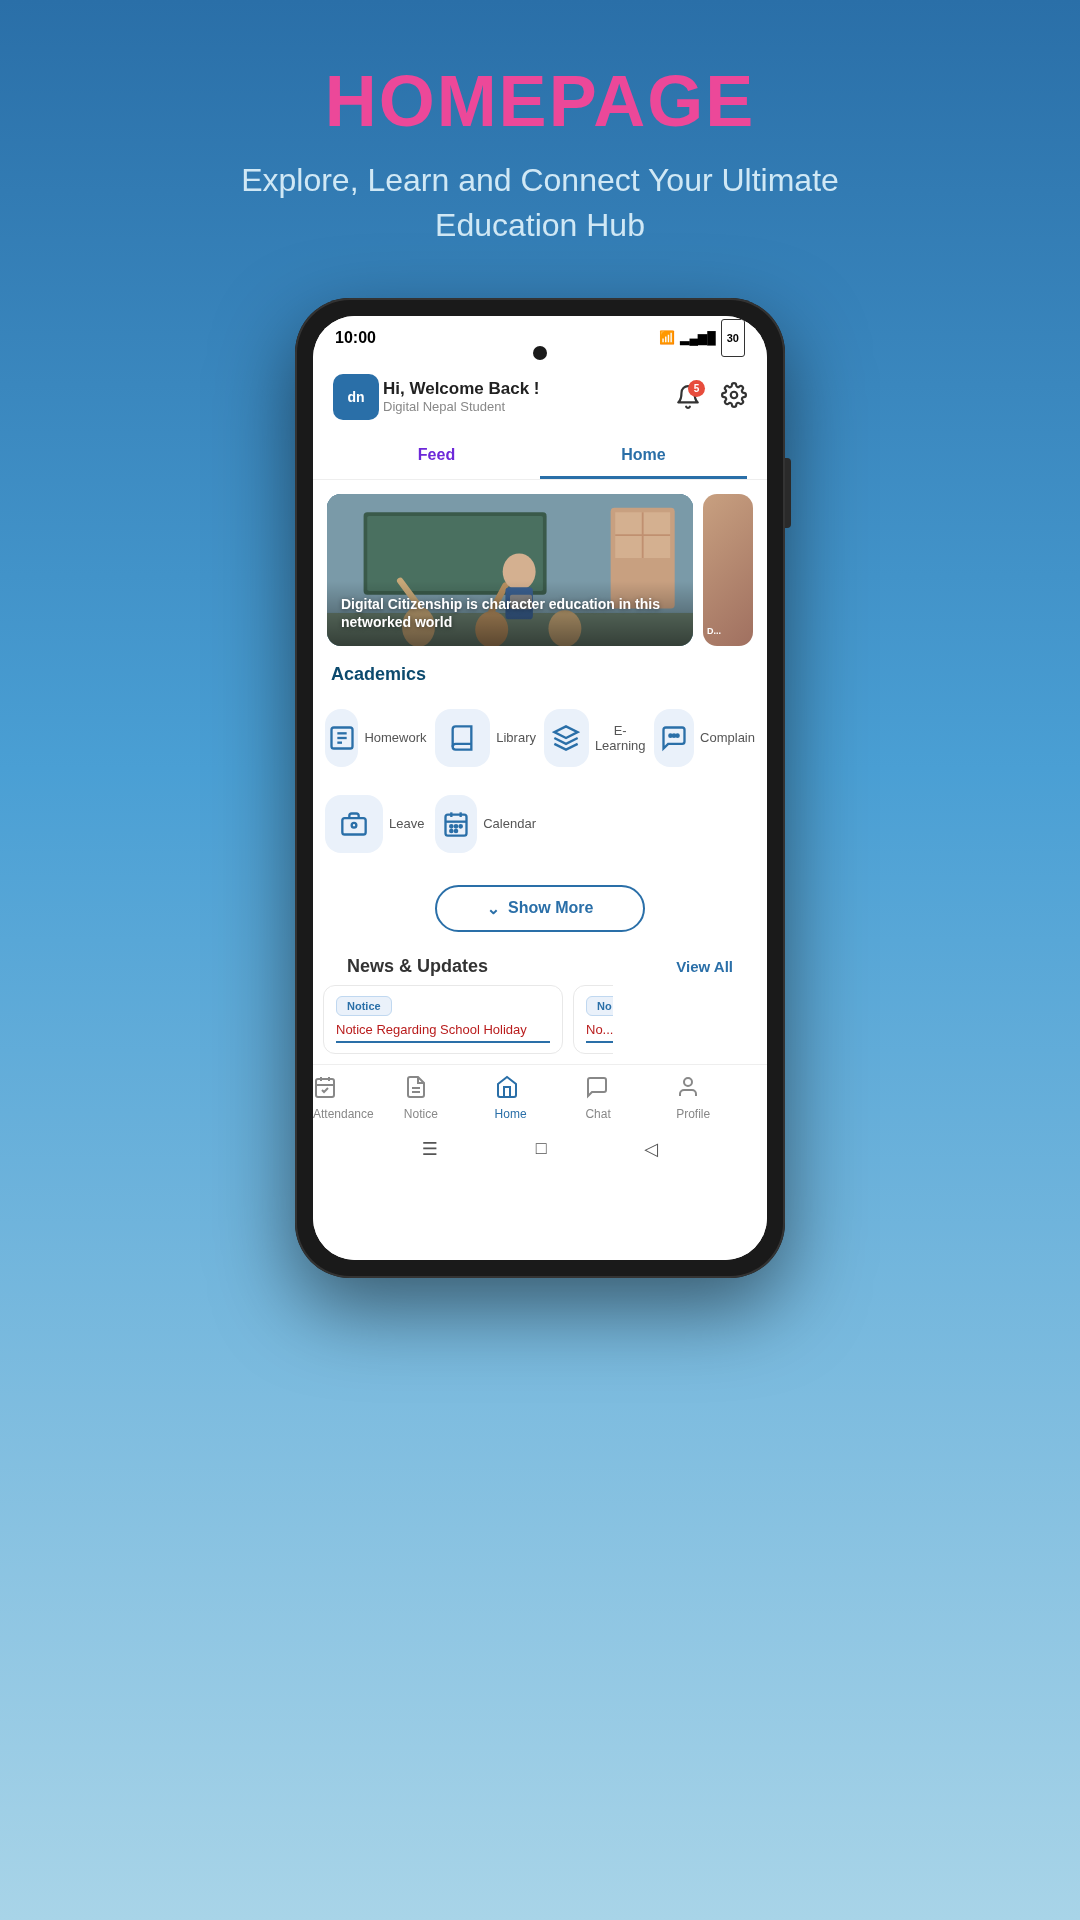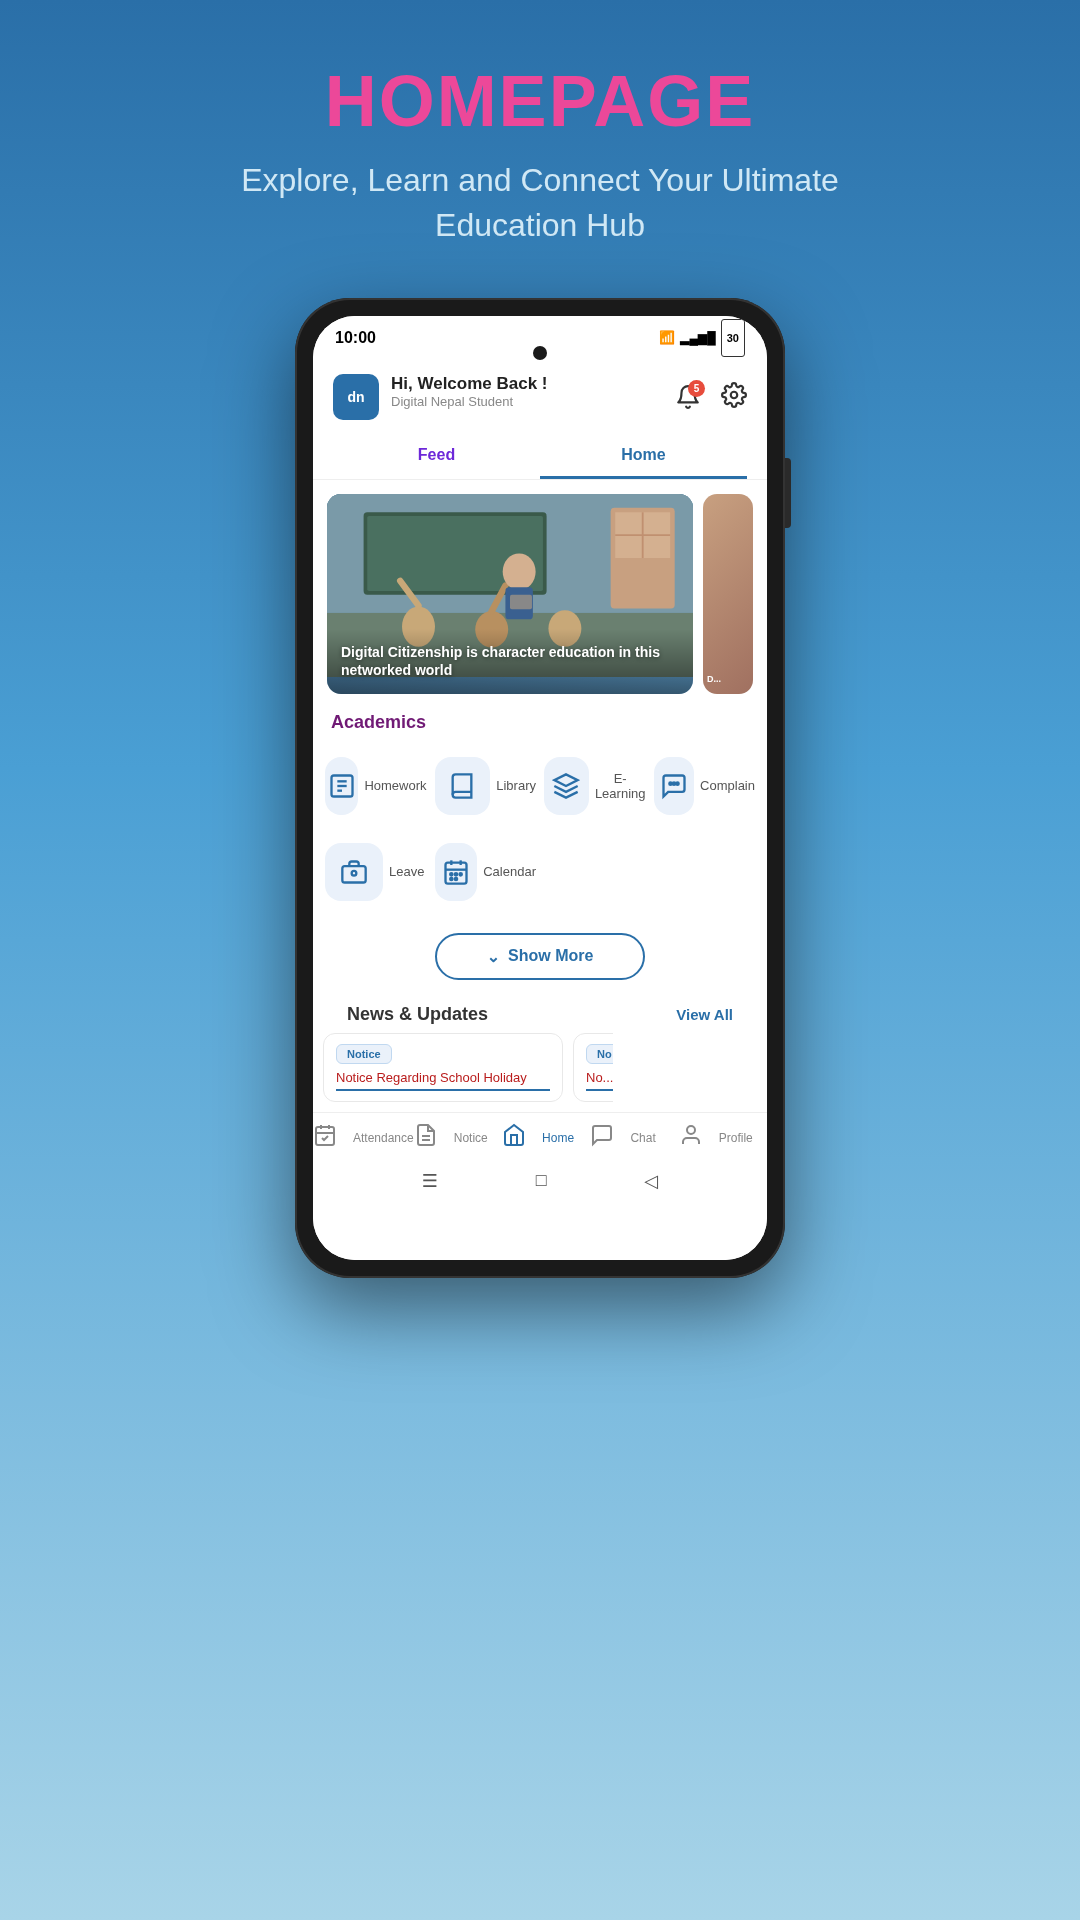--- a/index.html
+++ b/index.html
@@ -79,21 +79,21 @@
     }
 
     
     .app-header {
       background: #fff;
       padding: 14px 20px;
       display: flex;
       align-items: center;
       justify-content: space-between;
     }
-    .header-left { display: flex; gap: 12px; }
+    .header-left { display: flex; align-items: center; gap: 4px; }
     .app-logo {
       width: 46px; height: 46px;
       background: #2a6fa8;
       border-radius: 10px;
       display: flex; align-items: center; justify-content: center;
       color: #fff; font-size: 14px; font-weight: 900;
     }
     .header-text-welcome { font-size: 17px; font-weight: 700; color: #222; }
     .header-text-name { font-size: 13px; color: #888; }
     .header-icons { display: flex; align-items: center; gap: 14px; }
@@ -137,21 +137,21 @@
 
     
     .banner-wrap {
       padding: 14px 14px 0;
       overflow: hidden;
     }
     .banner {
       border-radius: 14px;
       overflow: hidden;
       position: relative;
-      height: 200px;
+      height: 152px;
       background: linear-gradient(135deg, #4a7fa8, #6aafe0);
       display: flex; align-items: flex-end;
     }
     
     .banner-scene { position: absolute; inset: 0; }
     .banner-caption {
       position: relative; z-index: 2;
       color: #fff;
       padding: 14px 14px 14px;
       font-size: 14px;
@@ -159,21 +159,21 @@
       line-height: 1.3;
       text-shadow: 0 1px 4px rgba(0,0,0,0.5);
       background: linear-gradient(transparent, rgba(0,0,0,0.5));
       width: 100%;
     }
 
     
     .section-title {
       font-size: 18px;
       font-weight: 700;
-      color: #701a75;
+      color: #0c4a6e;
       padding: 18px 18px 10px;
     }
     .grid-row {
       display: flex;
       gap: 0;
       padding: 4px 8px;
       justify-content: flex-start;
     }
     .grid-item {
       display: flex;
@@ -259,23 +259,22 @@
     
     .bottom-nav {
       background: #fff;
       border-top: 1px solid #eee;
       display: flex;
       padding: 10px 0 6px;
     }
     .nav-item {
       flex: 1;
       display: flex;
-      flex-direction: row;
-      align-items: center;
-      gap: 16px;
+      flex-direction: column;
+      gap: 2px;
       cursor: pointer;
     }
     .nav-icon { font-size: 22px; color: #888; }
     .nav-icon.active { color: #2a6fa8; }
     .nav-label { font-size: 12px; color: #888; }
     .nav-label.active { color: #2a6fa8; }
 
     
     .android-nav {
       background: #fff;

